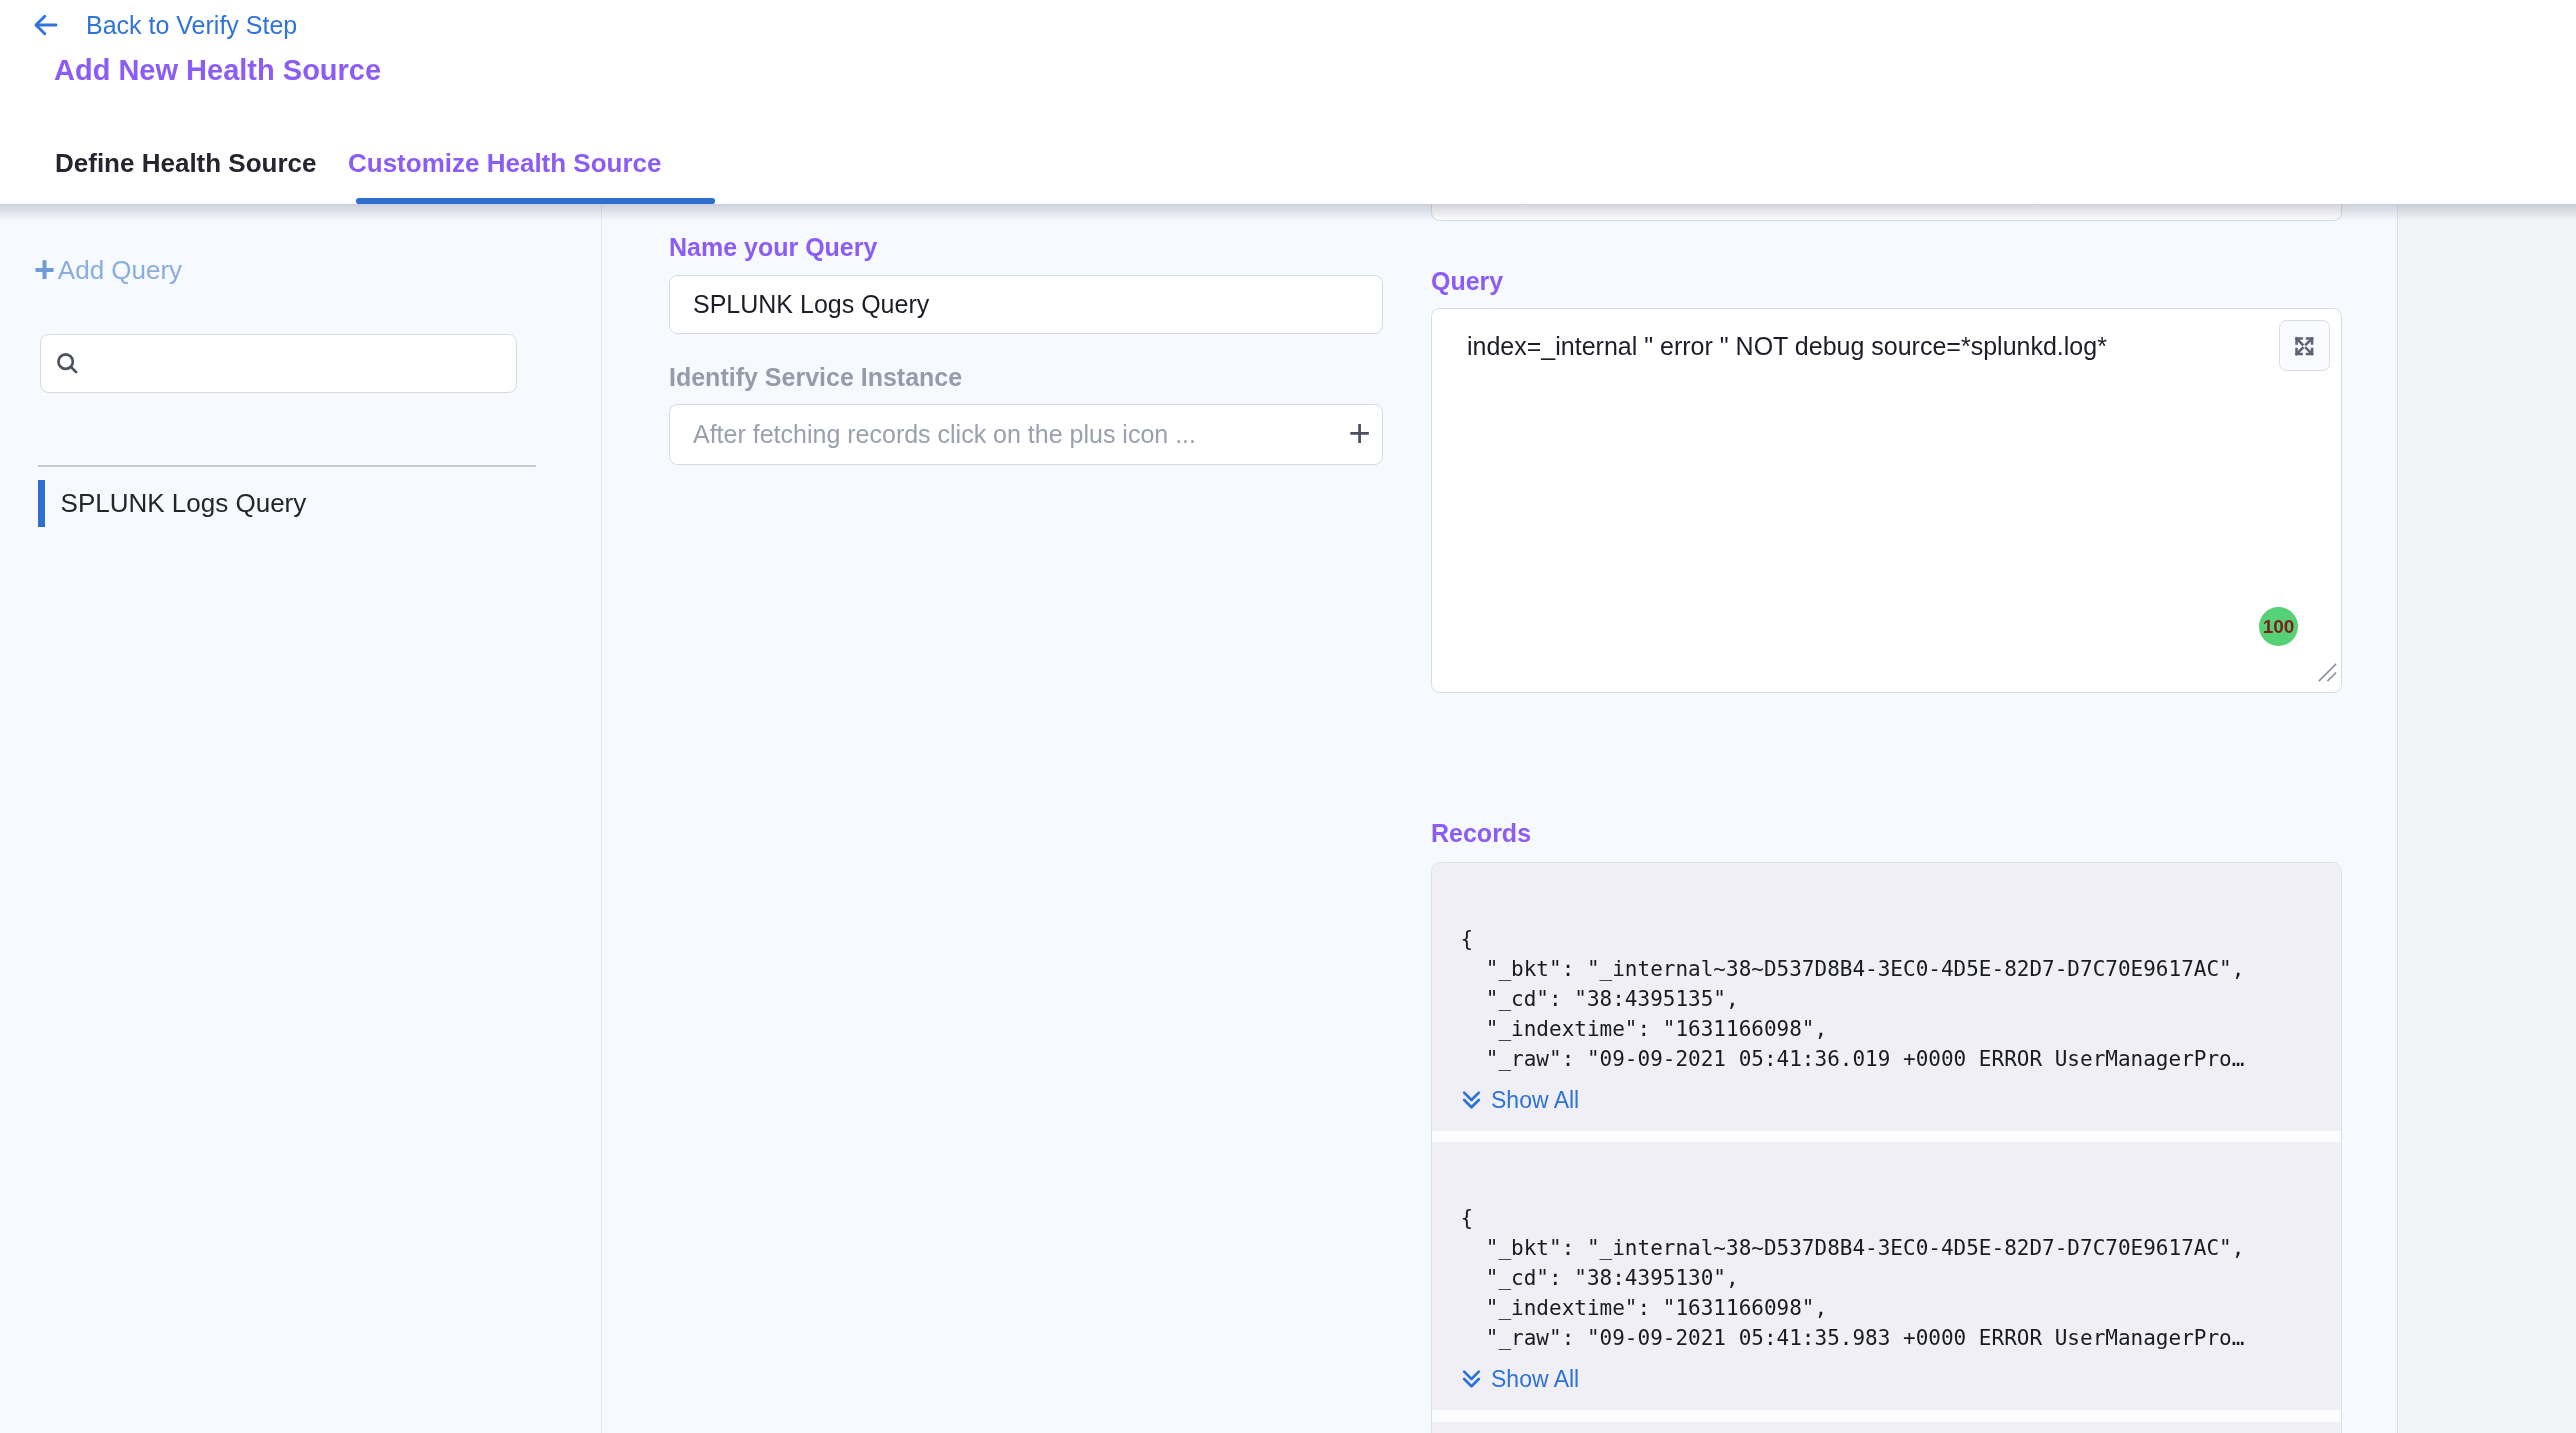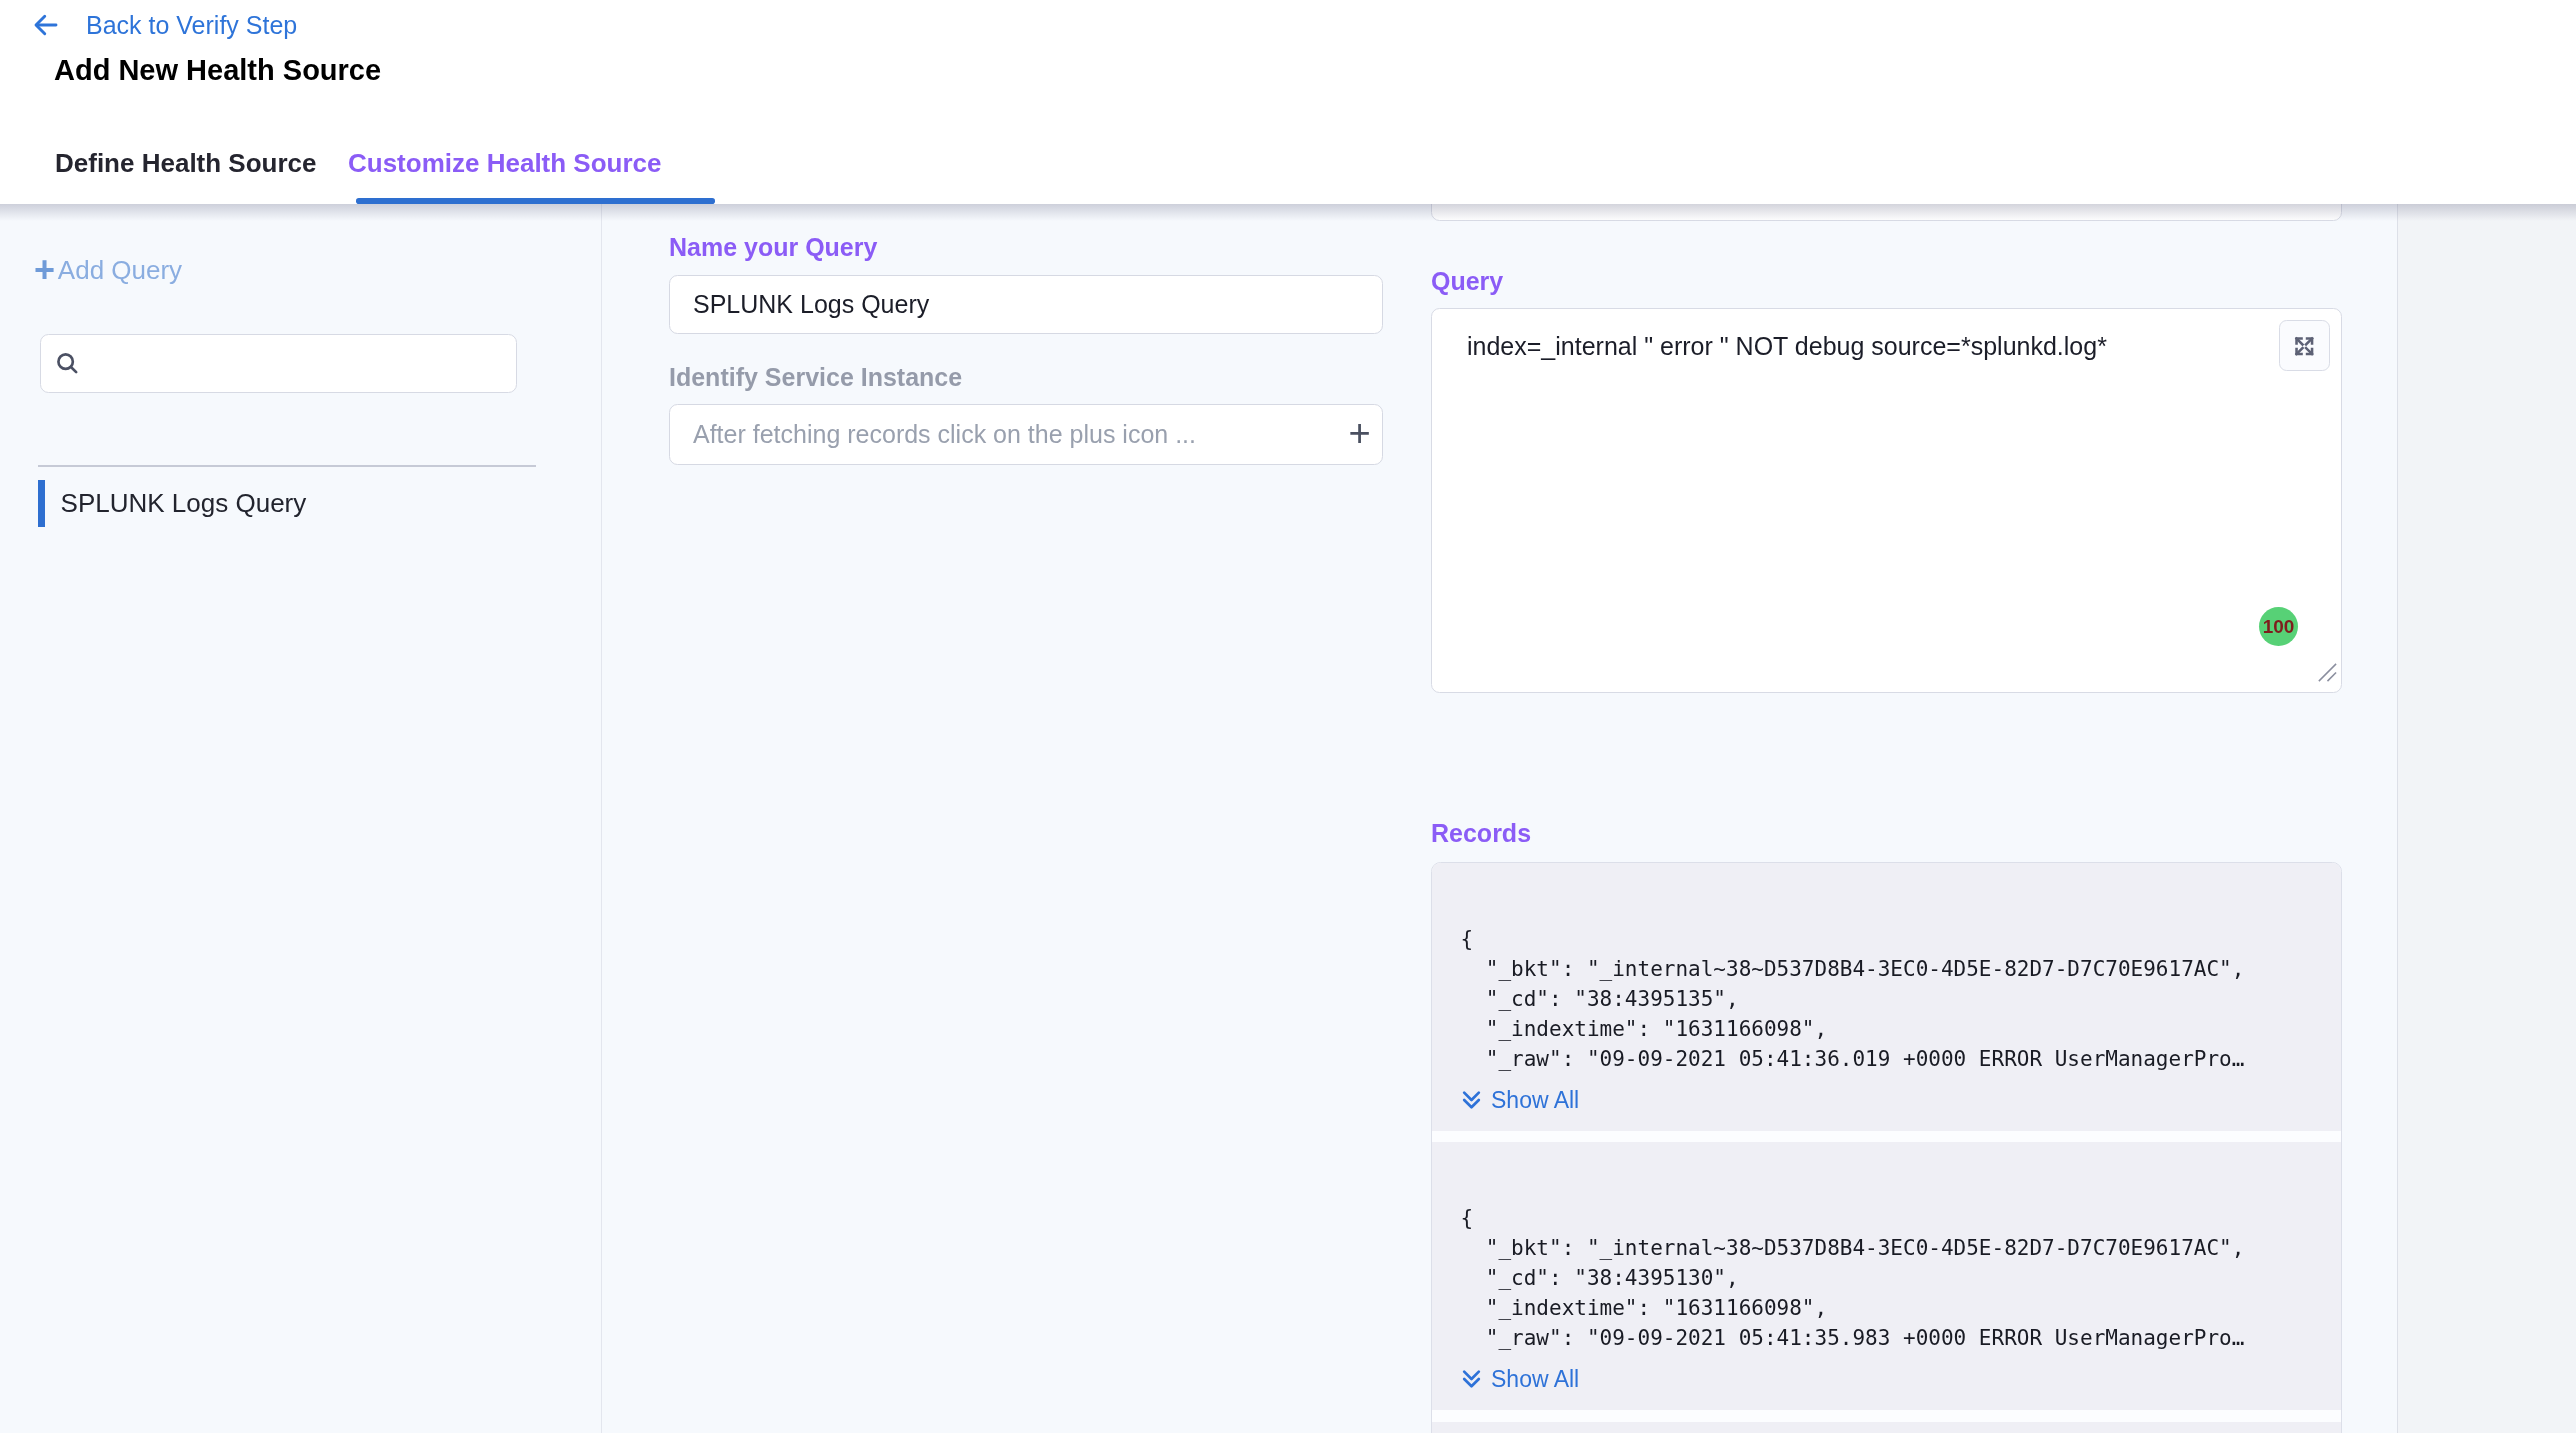--- a/index.html
+++ b/index.html
@@ -3,21 +3,21 @@
 <meta charset="utf-8">
 <style>
   * { margin:0; padding:0; box-sizing:border-box; }
   html,body { width:2576px; height:1433px; }
   body { font-family:"Liberation Sans", sans-serif; background:#ffffff; position:relative; overflow:hidden; }
 
   
   .header { position:absolute; left:0; top:0; width:2576px; height:150px; background:#ffffff; border-bottom:0.9px solid #e1e3ec; }
   .back-link { position:absolute; left:31px; top:10.4px; display:flex; align-items:center; gap:25px; cursor:pointer; }
   .back-link .txt { font-size:25px; color:#2e74d9; }
-  .page-title { position:absolute; left:54px; top:54px; font-size:29px; font-weight:700; color:#000000; }
+  .page-title { position:absolute; left:54px; top:54px; font-size:29px; font-weight:700; color:#8b5cf6; }
 
   
   .tabbar { position:absolute; left:0; top:125px; width:2576px; height:79px; background:#ffffff; }
   .tab { position:absolute; top:0; height:93px; line-height:76px; font-size:26px; font-weight:600; }
   .tab-define { left:55px; color:#25252f; }
   .tab-customize { left:348px; color:#8b5cf6; }
   .tab-underline { position:absolute; left:356px; bottom:0; width:359px; height:5.7px; background:#2e6fd0; border-radius:2.8px; }
 
   
   .content { position:absolute; left:0; top:204px; width:2576px; height:1229px; background:#f6f9fd; overflow:hidden; }

